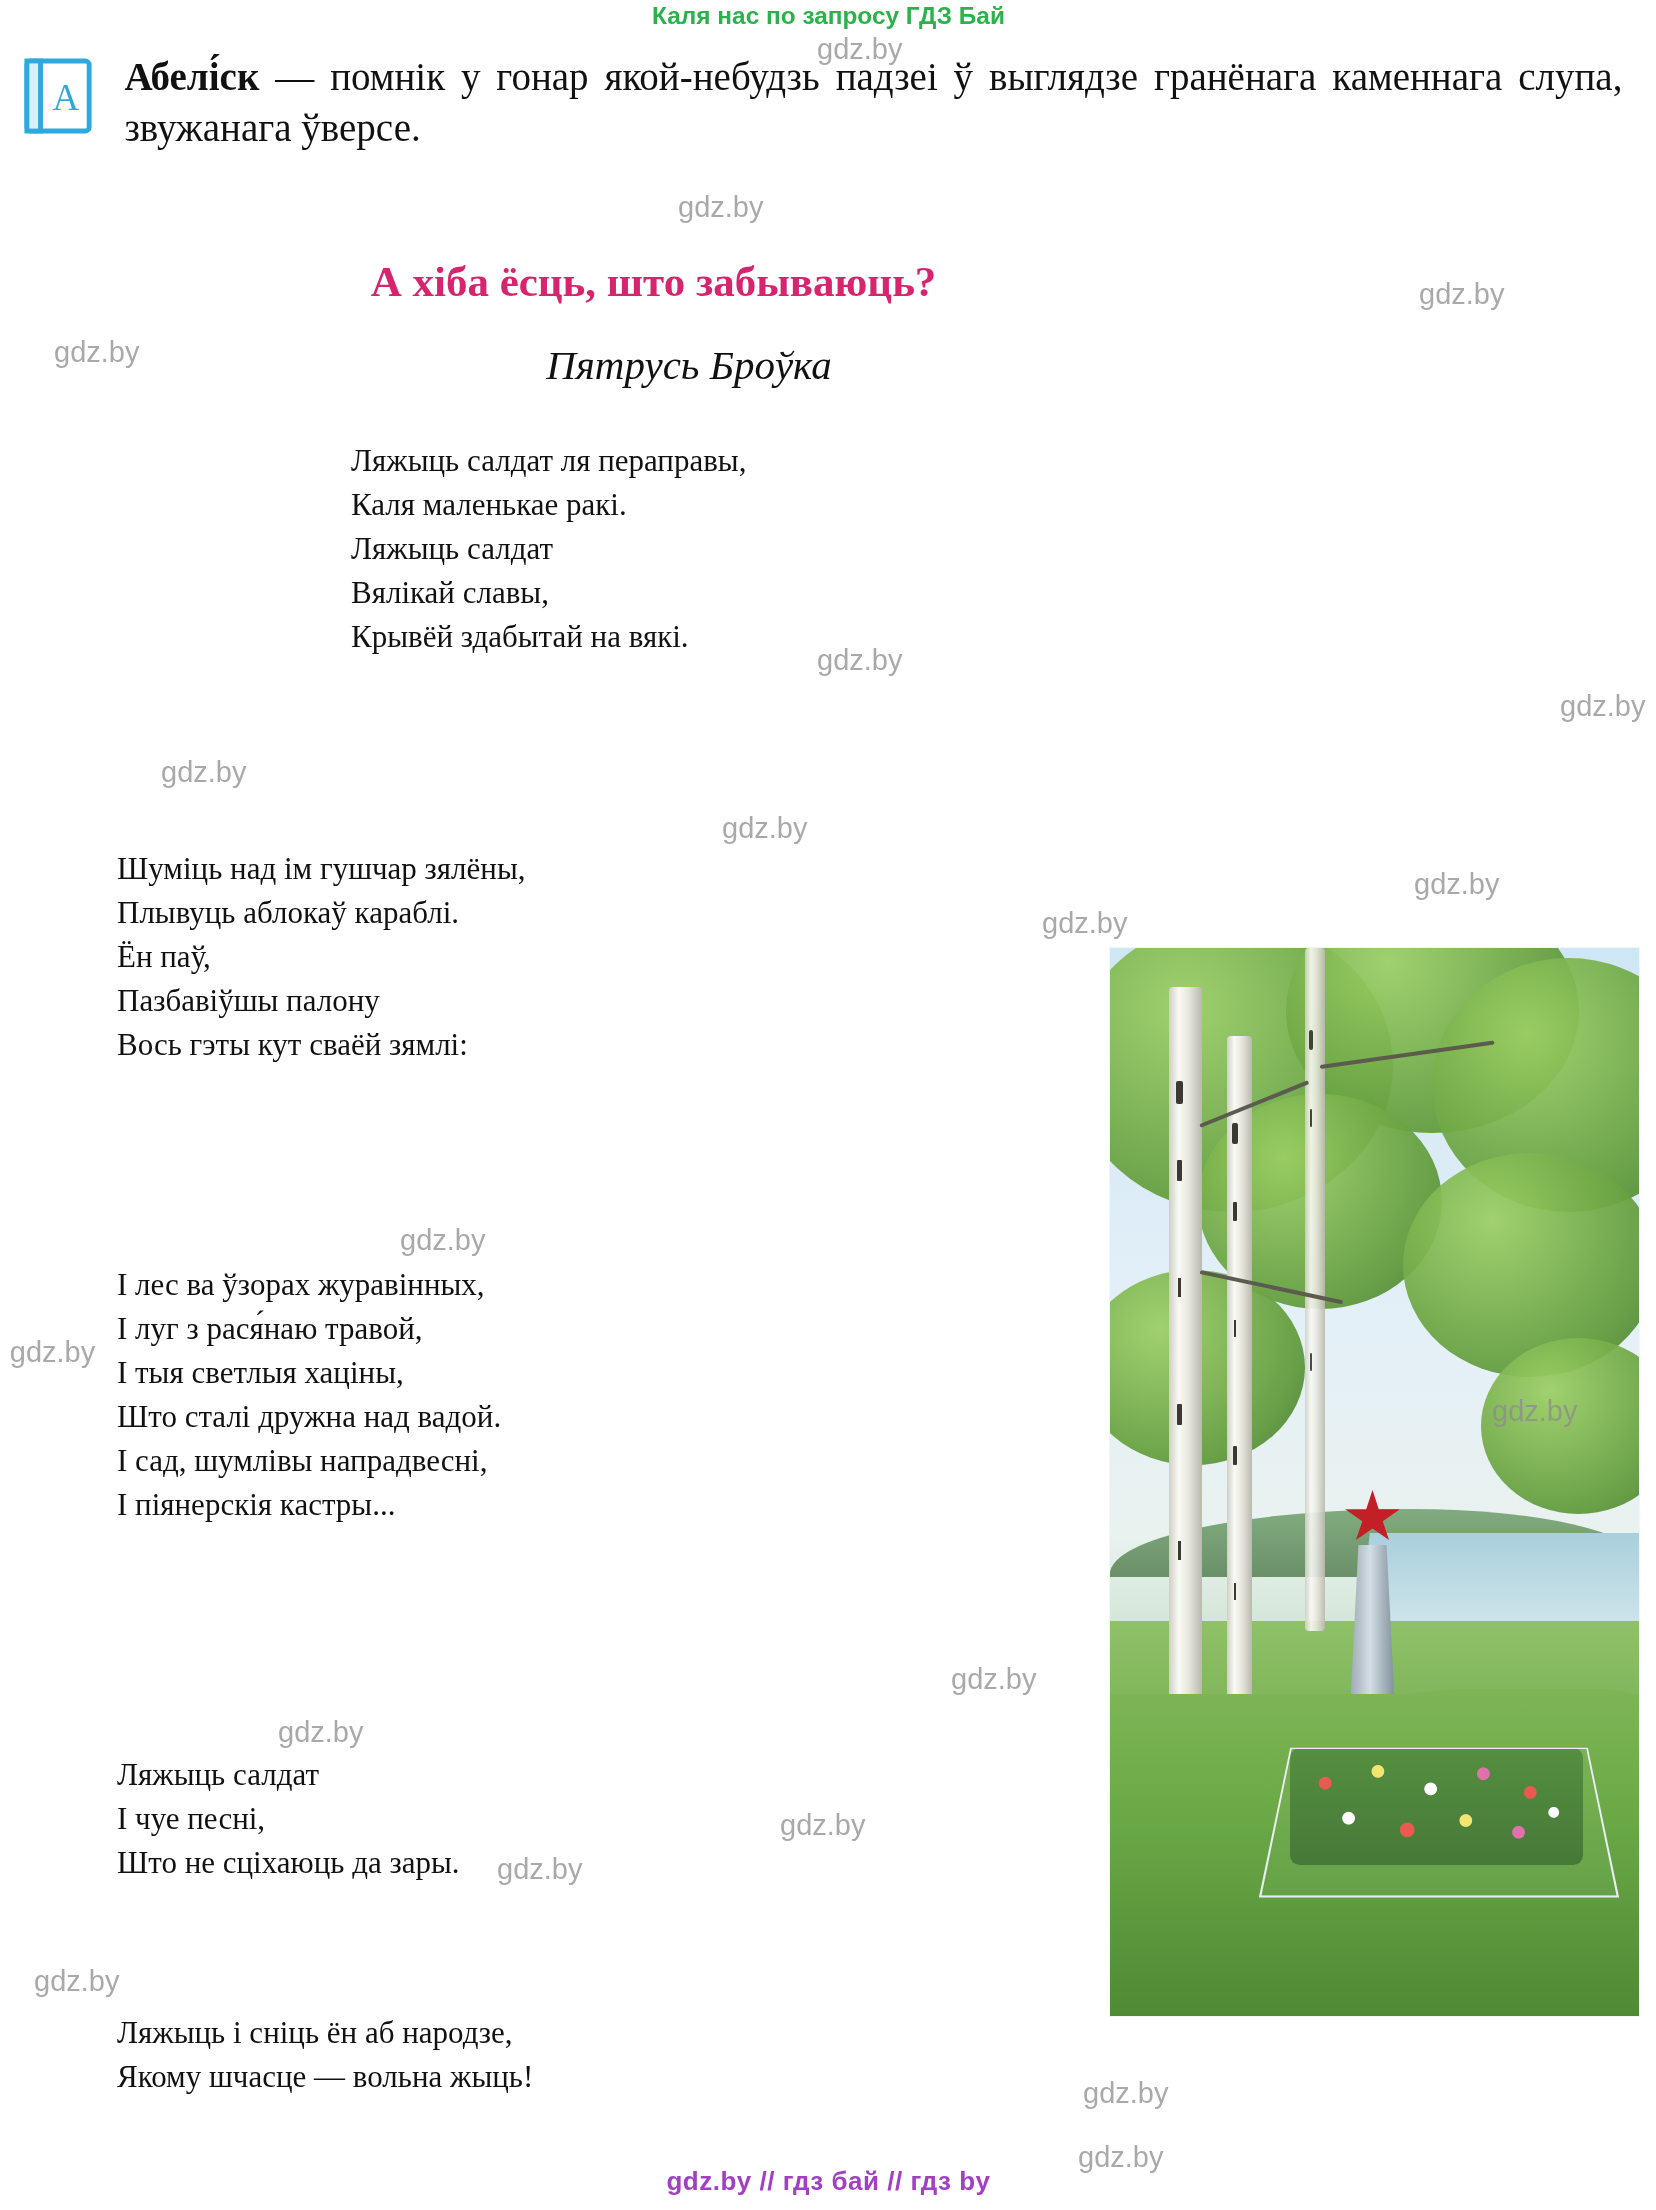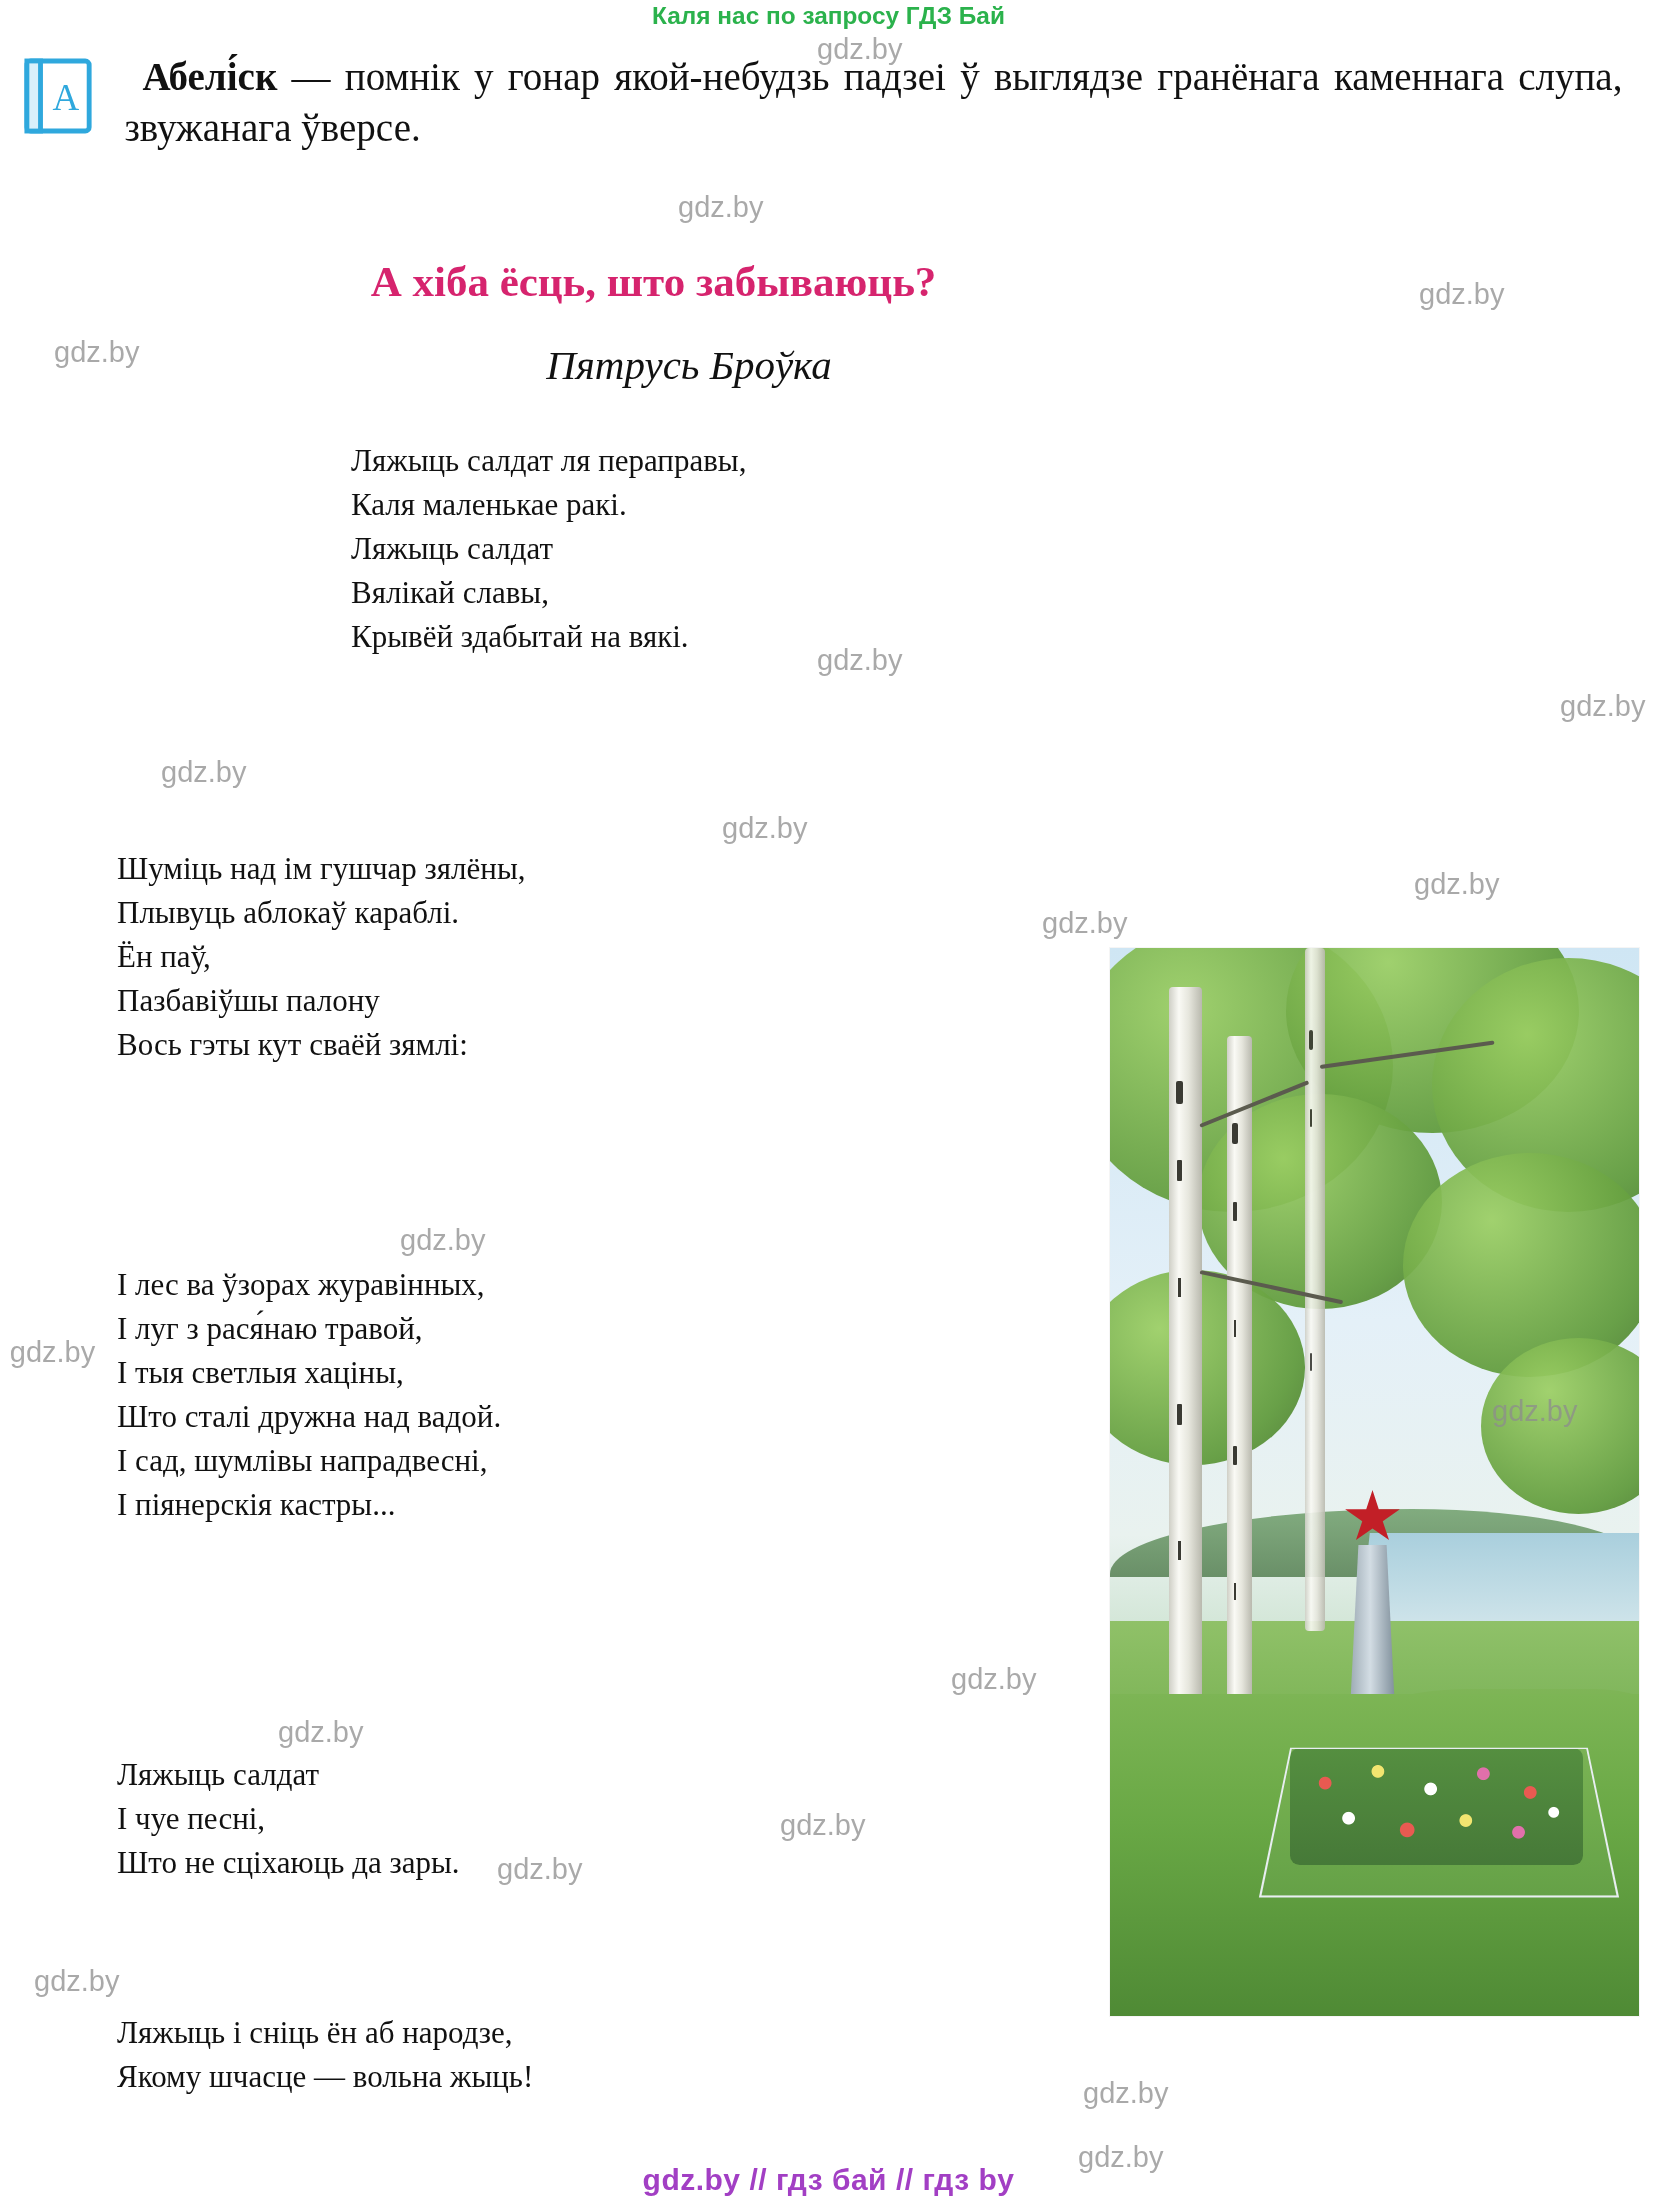--- a/index.html
+++ b/index.html
@@ -37,21 +37,21 @@
     font-weight: bold;
   }
   .bottombanner {
     position: absolute;
     bottom: 13.7px;
     left: 0;
     width: 100%;
     text-align: center;
     color: #a23fc4;
     font-family: "Liberation Sans", sans-serif;
-    font-size: 30px;
+    font-size: 26px;
     font-weight: bold;
     letter-spacing: 0.5px;
   }
 
   
   .def-block {
     position: absolute;
     top: 51px;
     left: 23.4px;
     width: 1599px;
@@ -63,21 +63,21 @@
     width: 72px;
     height: 78px;
   }
   .def-text {
     margin-left: 101px;
     font-size: 39px;
     line-height: 1.32;
     color: #111;
     text-align: justify;
   }
-  .def-text b { font-weight: bold; margin-left: 18px; }
+  .def-text b { font-weight: bold; }
 
   
   .poem-title {
     position: absolute;
     top: 257px;
     left: 0;
     width: 1307px;
     text-align: center;
     font-size: 43px;
     font-weight: bold;

